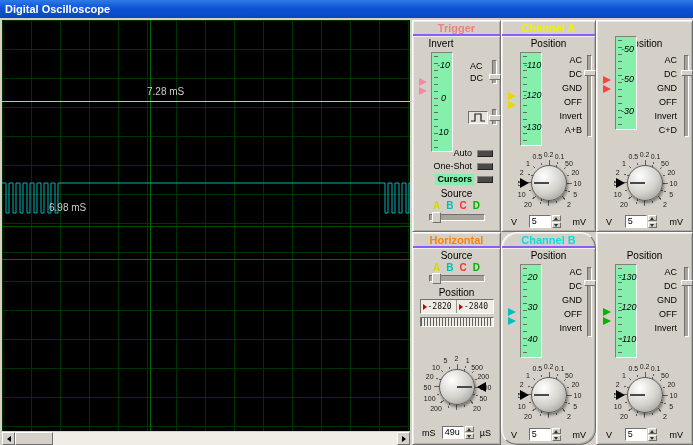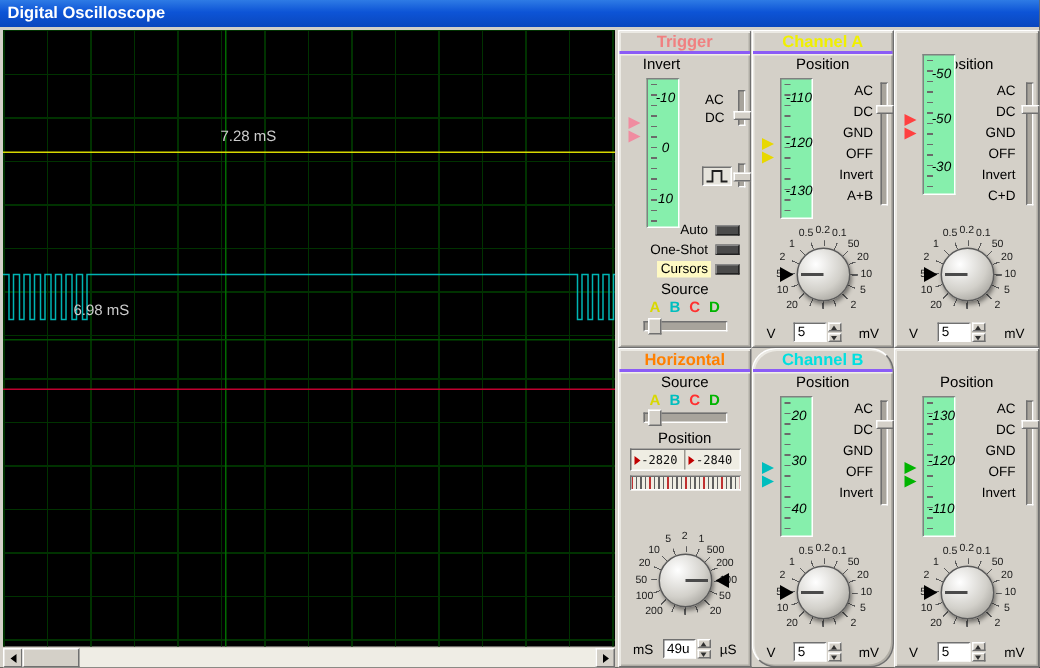--- a/index.html
+++ b/index.html
@@ -127,21 +127,21 @@
   .src-row { position: absolute; left: 0; width: 100%; display: flex; justify-content: center; gap: 6px; font-size: 10px; font-weight: bold; }
   .src-a { color: #D8D800; } .src-b { color: #00BEBE; } .src-c { color: #FF3030; } .src-d { color: #00B400; }
   .hslider { position: absolute; left: 50%; margin-left: -28px; width: 56px; height: 7px; background: #A8A49C; border: 1px solid; border-color: #707070 #fff #fff #707070; }
   .hthumb { position: absolute; top: -3px; width: 9px; height: 11px; background: #D4D0C8; border: 1px solid; border-color: #fff #707070 #707070 #fff; }
 
   
   .cpl-opt { position: absolute; font-size: 9px; height: 12px; line-height: 12px; color: #000; }
   .edge-box { position: absolute; width: 20px; height: 13px; background: #E6E4DC; border: 1px solid; border-color: #707070 #fff #fff #707070; display: flex; align-items: center; justify-content: center; }
   .mode-row { position: absolute; left: 0; width: 100%; height: 12px; }
   .mode-label { position: absolute; right: 26px; font-size: 9px; line-height: 11px; padding: 0 2px; color: #000; }
-  .mode-label.hl { background: #fef9c3; }
+  .mode-label.hl { background: #86efac; font-weight: bold; }
   .mode-btn { position: absolute; right: 7px; top: 2px; width: 16px; height: 7px; background: #4A4A4A; border: 1px solid; border-color: #888 #222 #222 #888; }
 
   
   .readout { position: absolute; left: 50%; margin-left: -37px; width: 74px; height: 15px; background: #EFEDE3; border: 1px solid; border-color: #707070 #fff #fff #707070; display: flex; }
   .ro-cell { flex: 1; display: flex; align-items: center; font-size: 8px; font-family: "DejaVu Sans Mono", monospace; color: #101010; }
   .ro-cell + .ro-cell { border-left: 1px solid #9A978F; }
   .ro-arrow { width:0;height:0;border-top:3px solid transparent;border-bottom:3px solid transparent;border-left:4px solid #C00000; margin: 0 1px 0 2px; }
   .gauge {
     position: absolute; left: 50%; margin-left: -37px; width: 74px; height: 10px;
     background-color: #EFEDE3; border: 1px solid; border-color: #707070 #fff #fff #707070;

